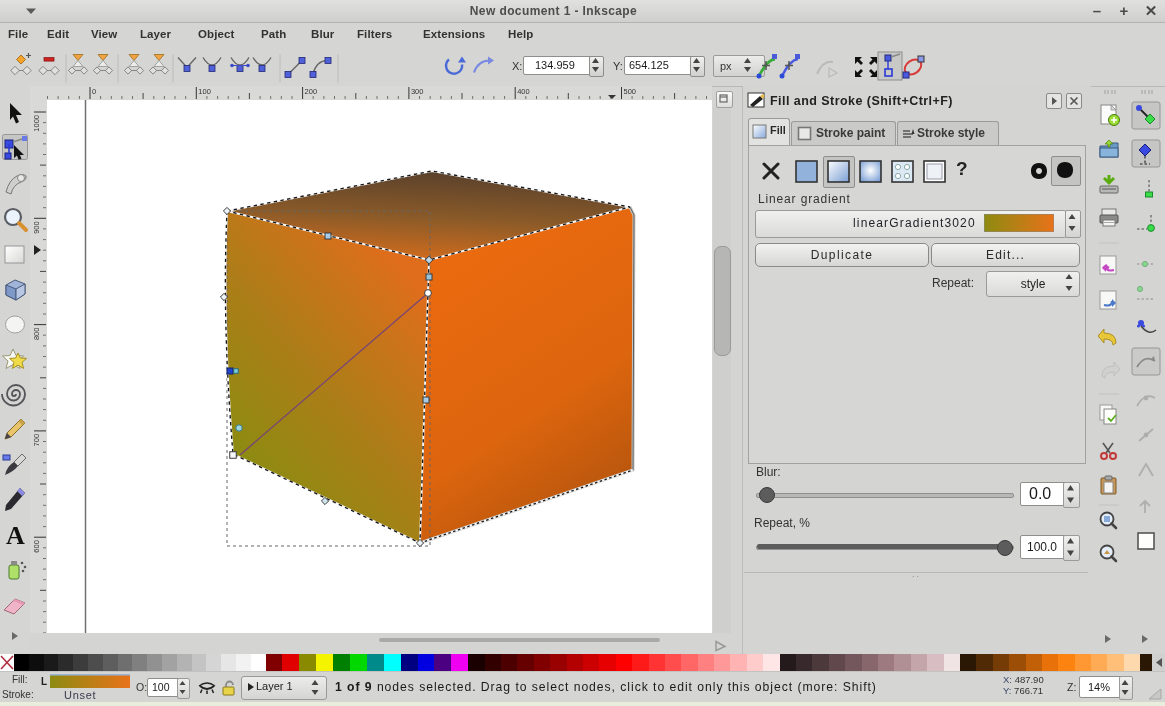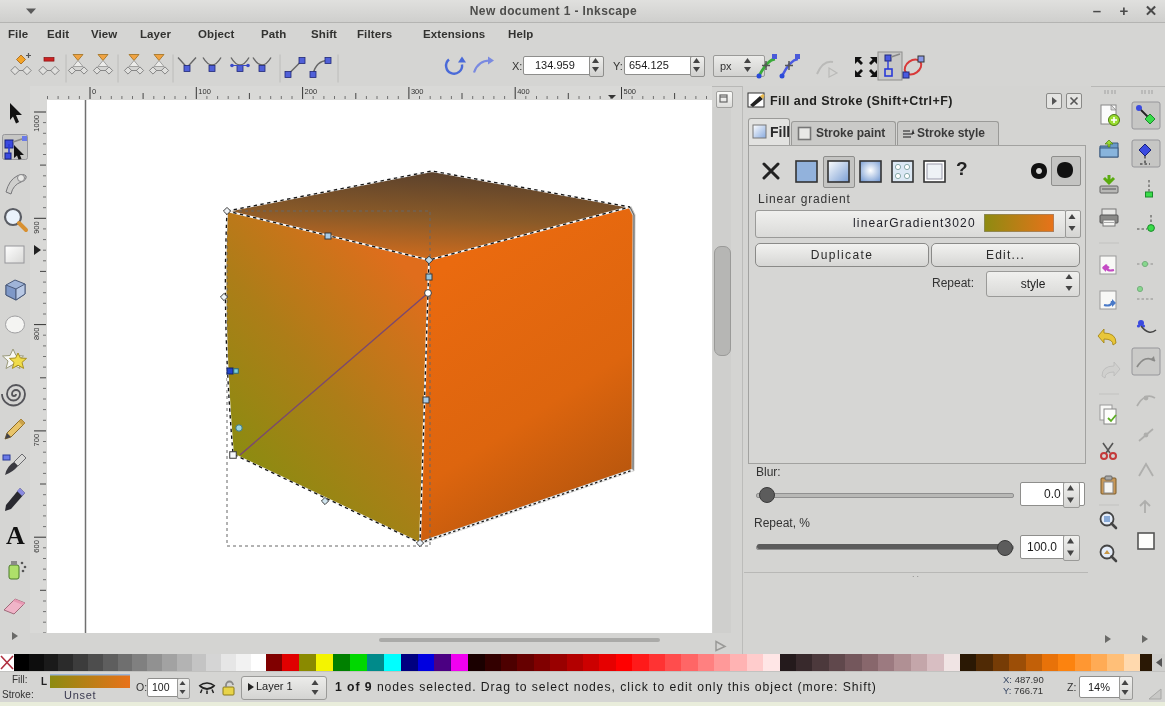--- a/index.html
+++ b/index.html
@@ -35,21 +35,21 @@
 <div class="abs winbtn" style="left:1088px">–</div>
 <div class="abs winbtn" style="left:1115px">+</div>
 <div class="abs winbtn" style="left:1142px">✕</div>
 <div id="menubar" class="abs"></div>
 <div class="menu" style="left:8px">File</div>
 <div class="menu" style="left:47px">Edit</div>
 <div class="menu" style="left:91px">View</div>
 <div class="menu" style="left:140px">Layer</div>
 <div class="menu" style="left:198px">Object</div>
 <div class="menu" style="left:261px">Path</div>
-<div class="menu" style="left:311px">Shift</div>
+<div class="menu" style="left:311px">Blur</div>
 <div class="menu" style="left:357px">Filters</div>
 <div class="menu" style="left:423px">Extensions</div>
 <div class="menu" style="left:508px">Help</div>
 <div id="toolbar" class="abs"></div>
 <svg class="abs" style="left:0;top:46px" width="1165" height="40">
     <g transform="translate(0,-43.5)">
       <rect x="2" y="7" width="3" height="26" fill="#c0c0be"></rect>
       <line x1="13" y1="68" x2="29" y2="68" stroke="#888" stroke-width="1"></line>
       <path d="M15 63.8 L19.2 68 L15 72.2 L10.8 68 Z" fill="#e0e0de" stroke="#707070" stroke-width="0.8"></path>
       <path d="M27 63.8 L31.2 68 L27 72.2 L22.8 68 Z" fill="#e0e0de" stroke="#707070" stroke-width="0.8"></path>
@@ -445,21 +445,21 @@
 <div class="abs" style="left:748px;top:118px;width:40px;height:27px;background:#e2e2e0;border:1px solid #9a9a98;border-bottom:none;border-radius:3px 3px 0 0"></div>
 <svg class="abs" style="left:752px;top:124px" width="15" height="15">
     <defs>
       <linearGradient id="tfill" x1="0" y1="0" x2="1" y2="1">
         <stop offset="0" stop-color="#ffffff"></stop>
         <stop offset="1" stop-color="#88aade"></stop>
       </linearGradient>
     </defs>
     <rect x="1" y="1" width="13" height="13" fill="url(#tfill)" stroke="#777"></rect>
   </svg>
-<div class="abs" style="left:770px;top:124px;font-size:14px;font-weight:bold;color:#2a2a2a">Fill</div>
+<div class="abs" style="left:770px;top:124px;font-size:11px;font-weight:bold;color:#2a2a2a">Fill</div>
 <div class="abs" style="left:791px;top:121px;width:103px;height:24px;background:#cacac8;border:1px solid #9a9a98;border-bottom:none;border-radius:3px 3px 0 0"></div>
 <svg class="abs" style="left:797px;top:126px" width="15" height="15">
     <rect x="1.5" y="1.5" width="12" height="12" fill="#e8e8e6" stroke="#777" stroke-width="1.6"></rect>
   </svg>
 <div class="abs" style="left:816px;top:126px;font-size:12px;font-weight:bold;color:#3a3a3a">Stroke paint</div>
 <div class="abs" style="left:897px;top:121px;width:100px;height:24px;background:#cacac8;border:1px solid #9a9a98;border-bottom:none;border-radius:3px 3px 0 0"></div>
 <svg class="abs" style="left:901px;top:126px" width="15" height="15">
     <path d="M2 11 h8 M2 8 h10 M2 5 h7" stroke="#555" stroke-width="1.4"></path>
     <path d="M12 3 l1.5 5 h-3 z" fill="#333"></path>
   </svg>
@@ -540,21 +540,21 @@
 <div class="btn" style="left:931px;top:243px;width:147px;height:22px;line-height:22px;letter-spacing:1.2px">Edit...</div>
 <div class="abs" style="left:932px;top:276px;font-size:12px;color:#333">Repeat:</div>
 <div class="abs" style="left:986px;top:271px;width:92px;height:24px;background:linear-gradient(#f0f0ee,#dadad8);border:1px solid #9a9a98;border-radius:3px;font-size:12px;color:#222;text-align:center;line-height:24px">style</div>
 <svg class="abs" style="left:1063px;top:274px" width="12" height="18">
     <path d="M6 0 L9.5 5 L2.5 5 Z" fill="#444"></path>
     <path d="M6 17 L9.5 12 L2.5 12 Z" fill="#444"></path>
   </svg>
 <div class="abs" style="left:756px;top:465px;font-size:12px;color:#333">Blur:</div>
 <div class="abs" style="left:756px;top:493px;width:256px;height:3px;background:#b8b8b6;border:1px solid #909090;border-radius:2px"></div>
 <div class="abs" style="left:759px;top:487px;width:14px;height:14px;background:#5c5c5c;border:1px solid #3a3a3a;border-radius:8px"></div>
-<div class="spinbox" style="left:1020px;top:482px;width:40px;height:22px;line-height:22px;padding-left:23px;font-size:12px">0.0</div>
+<div class="spinbox" style="left:1020px;top:482px;width:40px;height:22px;line-height:22px;padding-left:8px;font-size:16px">0.0</div>
 <div class="abs" style="left:1063px;top:482px;width:15px;height:24px;background:linear-gradient(#f0f0ee,#d4d4d2);border:1px solid #9a9a98;border-radius:2px"></div>
 <svg class="abs" style="left:1064px;top:485px" width="13" height="19">
     <path d="M6.5 0 L10 5.5 L3 5.5 Z" fill="#444"></path>
     <path d="M6.5 18 L10 12.5 L3 12.5 Z" fill="#444"></path>
   </svg>
 <div class="abs" style="left:754px;top:516px;font-size:12px;color:#333">Repeat, %</div>
 <div class="abs" style="left:756px;top:545px;width:256px;height:3px;background:#b8b8b6;border:1px solid #909090;border-radius:2px"></div>
 <div class="abs" style="left:757px;top:544px;width:247px;height:5px;background:#5c5c5c;border-radius:2px"></div>
 <div class="abs" style="left:997px;top:540px;width:14px;height:14px;background:#5c5c5c;border:1px solid #3a3a3a;border-radius:8px"></div>
 <div class="spinbox" style="left:1020px;top:535px;width:40px;height:22px;line-height:22px;padding-left:6px;font-size:12px">100.0</div>

